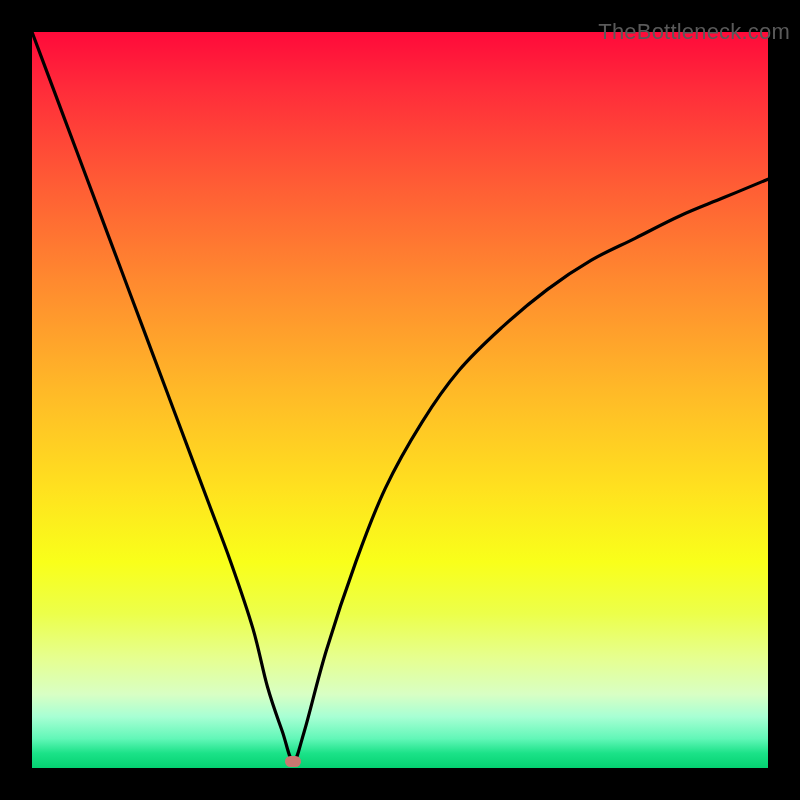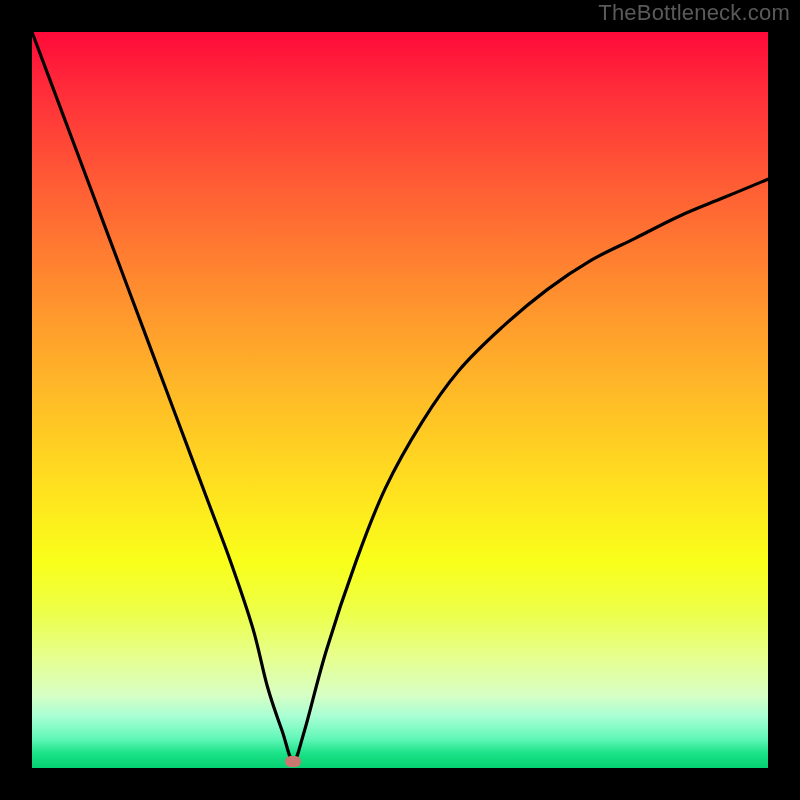--- a/index.html
+++ b/index.html
@@ -37,21 +37,21 @@
       #e6ff8f 85%,
       #d8ffc4 90%,
       #a8ffd4 93%,
       #62f7b8 96%,
       #1be288 98%,
       #04d171 100%
     );
   }
   .watermark {
     position: absolute;
-    top: 0;
+    top: 19px;
     right: 10px;
     color: #5a5a5a;
     font-size: 22px;
     letter-spacing: 0.2px;
     user-select: none;
   }
   svg.curve {
     position: absolute;
     left: 0;
     top: 0;

